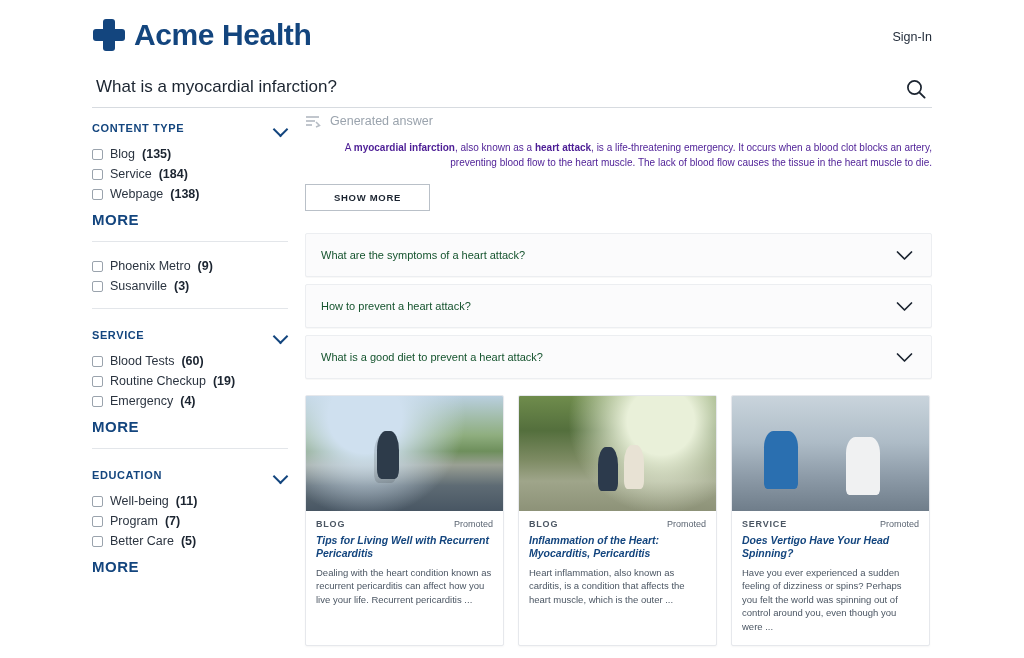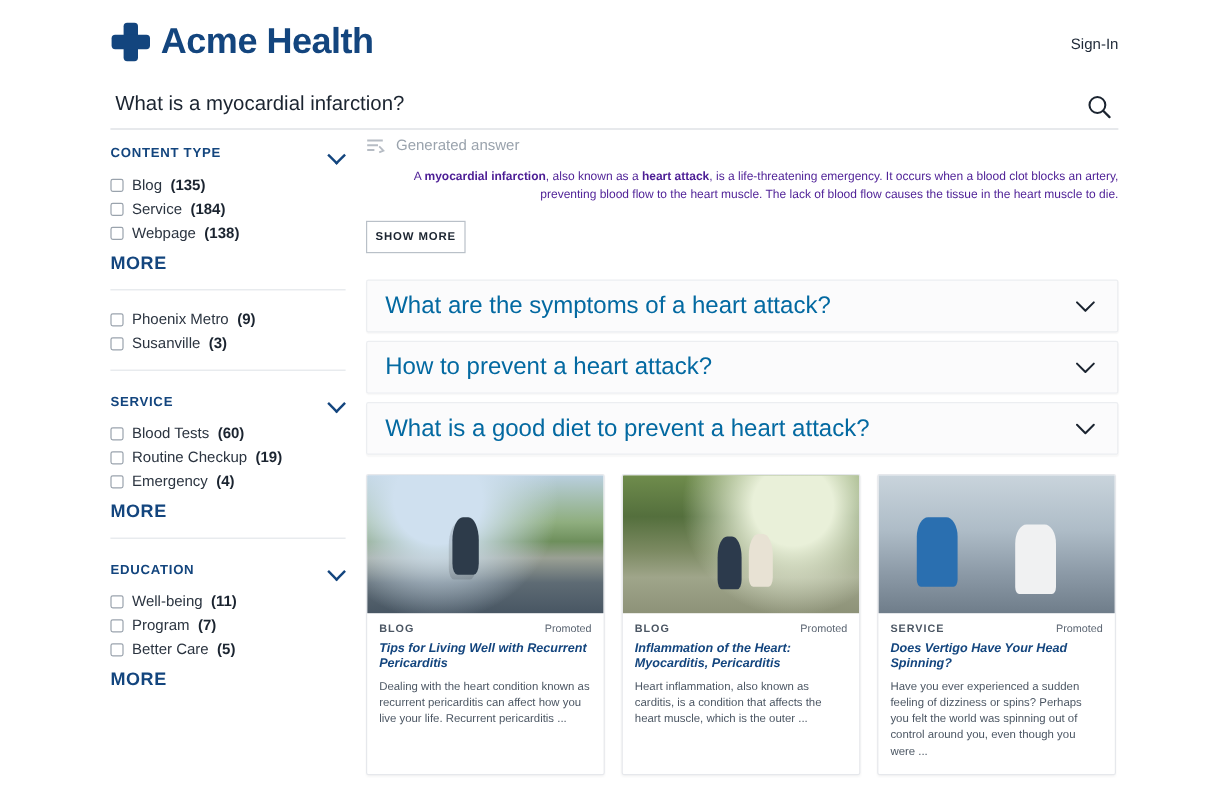--- a/index.html
+++ b/index.html
@@ -190,43 +190,43 @@
     text-align: right;
   }
   .gen-answer b { font-weight: bold; }
   .show-more {
     border: 1px solid #b9c0c8;
     background: #fff;
     font-size: 9.5px;
     font-weight: bold;
     letter-spacing: 0.7px;
     color: #1b2430;
-    padding: 7px 7px;
+    padding: 7px 28px;
     cursor: pointer;
     font-family: "Liberation Sans", sans-serif;
   }
 
   
   .accordions { margin-top: 22px; }
   .acc {
     height: 44px;
     background: #fbfbfc;
     border: 1px solid #eceef1;
     border-radius: 2px;
     display: flex;
     align-items: center;
     justify-content: space-between;
     padding: 0 18px 0 15px;
     margin-bottom: 7px;
     cursor: pointer;
     box-shadow: 0 1px 1px rgba(0,0,0,0.03);
   }
   .acc-label {
-    font-size: 20px;
-    color: #0369a1;
+    font-size: 11px;
+    color: #14532d;
   }
 
   
   .cards {
     display: flex;
     gap: 14px;
     margin-top: 16px;
   }
   .card {
     width: 199px;

